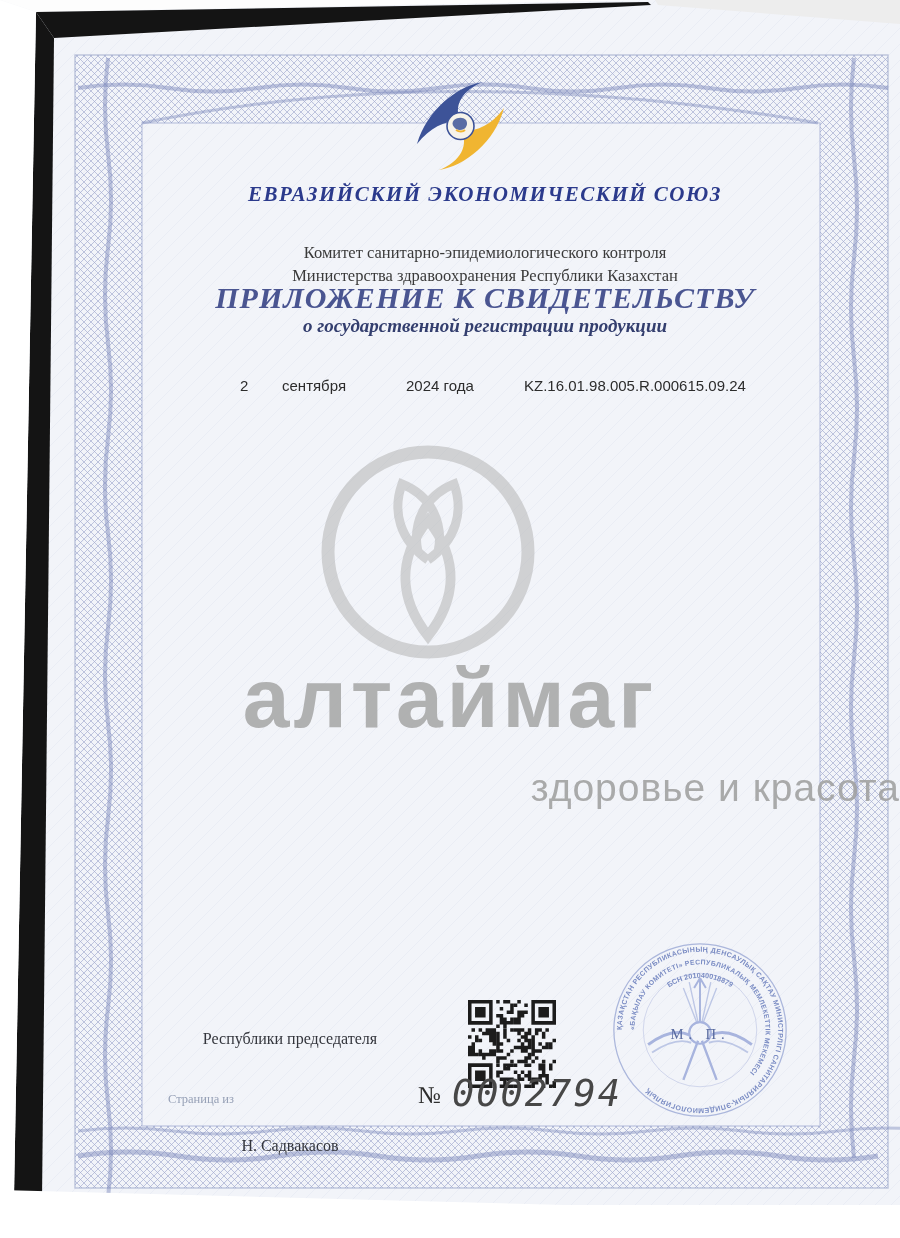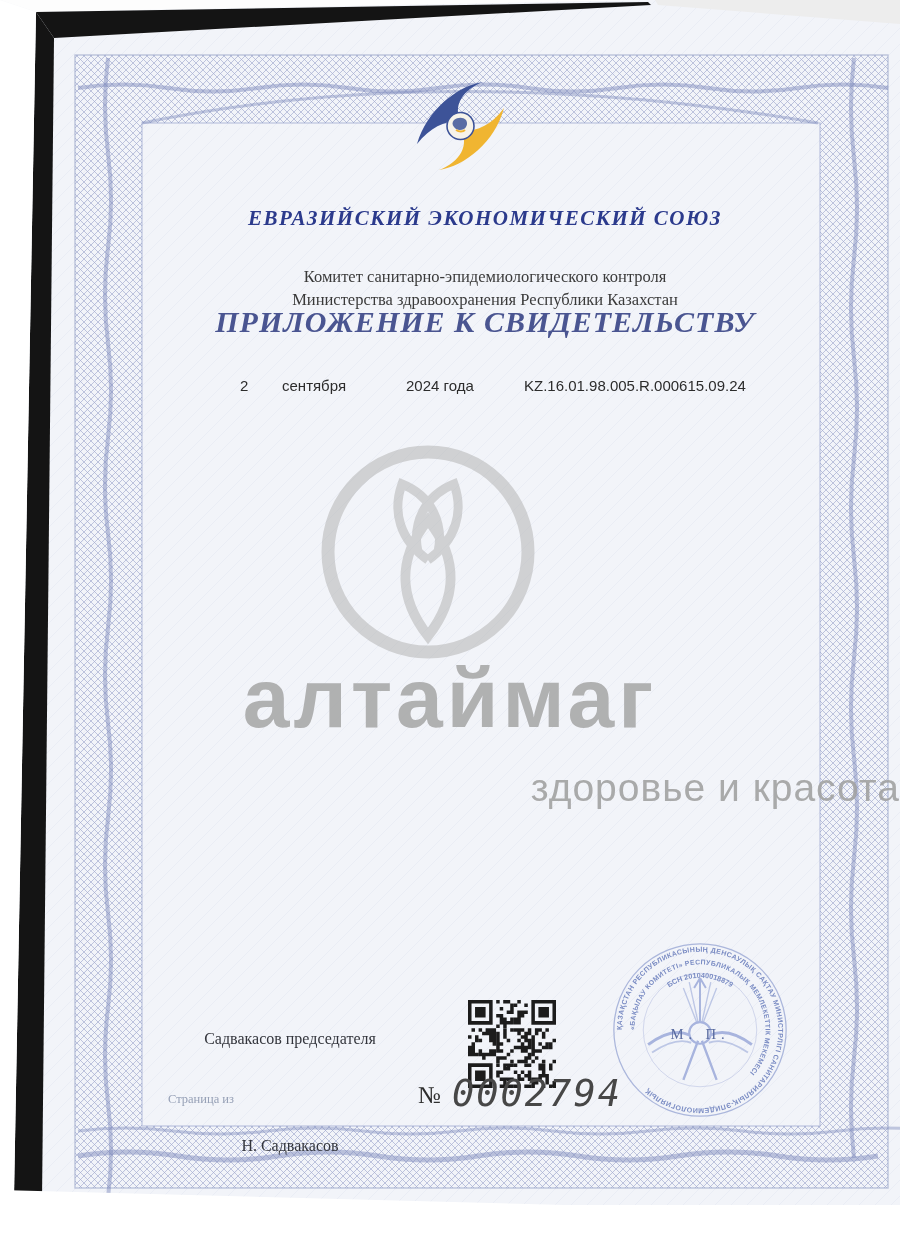--- a/index.html
+++ b/index.html
@@ -5,21 +5,21 @@
   html,body{margin:0;padding:0;}
   body{width:900px;height:1238px;position:relative;background:#ffffff;overflow:hidden;
        font-family:"Liberation Sans","DejaVu Sans",sans-serif;}
   .abs{position:absolute;}
   
   #page{position:absolute;left:0;top:0;width:900px;height:1205px;background:#f2f4f9;}
   #decor-svg,#scan-svg,#wm-svg{position:absolute;left:0;top:0;pointer-events:none;}
   #scan-svg{z-index:40;}
   
   #col{position:absolute;left:100px;top:0;width:770px;height:1205px;z-index:10;}
-  .ctr{width:100%;text-align:center;margin-top:24px;}
+  .ctr{width:100%;text-align:center;}
   .serif{font-family:"Liberation Serif","DejaVu Serif",serif;}
   #union-title{top:182px;font-size:21px;font-weight:bold;font-style:italic;
                color:#2b3a8c;letter-spacing:1.5px;}
   .committee{font-size:16.5px;color:#3a3a3a;}
   #committee1{top:243px;}
   #committee2{top:266px;}
   #doc-title{top:281px;font-size:30px;font-weight:bold;font-style:italic;color:#4a5591;letter-spacing:1px;}
   #doc-subtitle{top:315px;font-size:19px;font-weight:bold;font-style:italic;color:#333e6e;}
   #date-row{top:377px;height:22px;width:770px;font-size:15px;color:#2c2c2c;}
   #date-row span{position:absolute;white-space:nowrap;}
@@ -84,20 +84,21 @@
       <path d="M428,560 C400,540 392,512 402,484 C432,496 444,524 438,552" stroke-width="9"></path>
       <path d="M428,560 C456,540 464,512 454,484 C424,496 412,524 418,552" stroke-width="9"></path>
     </g>
   </svg>
 
   <div id="col">
     <div class="abs ctr serif" id="union-title">ЕВРАЗИЙСКИЙ ЭКОНОМИЧЕСКИЙ СОЮЗ</div>
     <div class="abs ctr serif committee" id="committee1">Комитет санитарно-эпидемиологического контроля</div>
     <div class="abs ctr serif committee" id="committee2">Министерства здравоохранения Республики Казахстан</div>
     <div class="abs ctr serif" id="doc-title">ПРИЛОЖЕНИЕ К СВИДЕТЕЛЬСТВУ</div>
+    <div class="abs ctr serif" id="doc-subtitle">о государственной регистрации продукции</div>
 
     <div class="abs" id="date-row">
       <span style="left:140px">2</span>
       <span style="left:182px">сентября</span>
       <span style="left:306px">2024 года</span>
       <span style="left:424px">KZ.16.01.98.005.R.000615.09.24</span>
     </div>
 
     <div class="abs" id="body-block">
 
@@ -115,21 +116,21 @@
         <div class="ln"></div>
         <div class="ln"></div>
         <div class="ln"></div>
         <div class="ln"></div>
       </div>
   </div>
 
   <div class="abs" id="brand">алтаймаг</div>
   <div class="abs" id="tagline">здоровье и красота</div>
 
-  <div class="abs sig serif" id="sig-pos">Садвакасов председателя</div>
+  <div class="abs sig serif" id="sig-pos">Республики председателя</div>
   <div class="abs sig serif" id="sig-name">Н. Садвакасов</div>
   <div class="abs serif" id="page-note">Страница из</div>
 
   <div class="abs" id="qr-box">
     <svg id="qr-svg" width="88" height="88" viewBox="0 0 88 88">
         <path d="M28.2,0.0h3.5v3.5h-3.5zM35.2,0.0h3.5v3.5h-3.5zM38.7,0.0h3.5v3.5h-3.5zM49.3,0.0h3.5v3.5h-3.5zM42.2,3.5h3.5v3.5h-3.5zM45.8,3.5h3.5v3.5h-3.5zM56.3,3.5h3.5v3.5h-3.5zM31.7,7.0h3.5v3.5h-3.5zM42.2,7.0h3.5v3.5h-3.5zM38.7,10.6h3.5v3.5h-3.5zM42.2,10.6h3.5v3.5h-3.5zM49.3,10.6h3.5v3.5h-3.5zM52.8,10.6h3.5v3.5h-3.5zM56.3,10.6h3.5v3.5h-3.5zM28.2,14.1h3.5v3.5h-3.5zM31.7,14.1h3.5v3.5h-3.5zM49.3,14.1h3.5v3.5h-3.5zM52.8,14.1h3.5v3.5h-3.5zM31.7,17.6h3.5v3.5h-3.5zM35.2,17.6h3.5v3.5h-3.5zM42.2,17.6h3.5v3.5h-3.5zM45.8,17.6h3.5v3.5h-3.5zM49.3,17.6h3.5v3.5h-3.5zM31.7,21.1h3.5v3.5h-3.5zM35.2,21.1h3.5v3.5h-3.5zM38.7,21.1h3.5v3.5h-3.5zM42.2,21.1h3.5v3.5h-3.5zM45.8,21.1h3.5v3.5h-3.5zM49.3,21.1h3.5v3.5h-3.5zM28.2,24.6h3.5v3.5h-3.5zM35.2,24.6h3.5v3.5h-3.5zM3.5,28.2h3.5v3.5h-3.5zM10.6,28.2h3.5v3.5h-3.5zM17.6,28.2h3.5v3.5h-3.5zM21.1,28.2h3.5v3.5h-3.5zM24.6,28.2h3.5v3.5h-3.5zM35.2,28.2h3.5v3.5h-3.5zM42.2,28.2h3.5v3.5h-3.5zM45.8,28.2h3.5v3.5h-3.5zM49.3,28.2h3.5v3.5h-3.5zM52.8,28.2h3.5v3.5h-3.5zM59.8,28.2h3.5v3.5h-3.5zM66.9,28.2h3.5v3.5h-3.5zM70.4,28.2h3.5v3.5h-3.5zM77.4,28.2h3.5v3.5h-3.5zM14.1,31.7h3.5v3.5h-3.5zM17.6,31.7h3.5v3.5h-3.5zM21.1,31.7h3.5v3.5h-3.5zM24.6,31.7h3.5v3.5h-3.5zM28.2,31.7h3.5v3.5h-3.5zM35.2,31.7h3.5v3.5h-3.5zM49.3,31.7h3.5v3.5h-3.5zM56.3,31.7h3.5v3.5h-3.5zM59.8,31.7h3.5v3.5h-3.5zM66.9,31.7h3.5v3.5h-3.5zM73.9,31.7h3.5v3.5h-3.5zM0.0,35.2h3.5v3.5h-3.5zM7.0,35.2h3.5v3.5h-3.5zM21.1,35.2h3.5v3.5h-3.5zM24.6,35.2h3.5v3.5h-3.5zM28.2,35.2h3.5v3.5h-3.5zM35.2,35.2h3.5v3.5h-3.5zM52.8,35.2h3.5v3.5h-3.5zM56.3,35.2h3.5v3.5h-3.5zM63.4,35.2h3.5v3.5h-3.5zM73.9,35.2h3.5v3.5h-3.5zM7.0,38.7h3.5v3.5h-3.5zM10.6,38.7h3.5v3.5h-3.5zM21.1,38.7h3.5v3.5h-3.5zM24.6,38.7h3.5v3.5h-3.5zM28.2,38.7h3.5v3.5h-3.5zM38.7,38.7h3.5v3.5h-3.5zM49.3,38.7h3.5v3.5h-3.5zM56.3,38.7h3.5v3.5h-3.5zM59.8,38.7h3.5v3.5h-3.5zM63.4,38.7h3.5v3.5h-3.5zM84.5,38.7h3.5v3.5h-3.5zM3.5,42.2h3.5v3.5h-3.5zM24.6,42.2h3.5v3.5h-3.5zM28.2,42.2h3.5v3.5h-3.5zM31.7,42.2h3.5v3.5h-3.5zM52.8,42.2h3.5v3.5h-3.5zM59.8,42.2h3.5v3.5h-3.5zM63.4,42.2h3.5v3.5h-3.5zM70.4,42.2h3.5v3.5h-3.5zM77.4,42.2h3.5v3.5h-3.5zM81.0,42.2h3.5v3.5h-3.5zM0.0,45.8h3.5v3.5h-3.5zM3.5,45.8h3.5v3.5h-3.5zM28.2,45.8h3.5v3.5h-3.5zM45.8,45.8h3.5v3.5h-3.5zM49.3,45.8h3.5v3.5h-3.5zM52.8,45.8h3.5v3.5h-3.5zM56.3,45.8h3.5v3.5h-3.5zM59.8,45.8h3.5v3.5h-3.5zM63.4,45.8h3.5v3.5h-3.5zM73.9,45.8h3.5v3.5h-3.5zM77.4,45.8h3.5v3.5h-3.5zM81.0,45.8h3.5v3.5h-3.5zM0.0,49.3h3.5v3.5h-3.5zM3.5,49.3h3.5v3.5h-3.5zM10.6,49.3h3.5v3.5h-3.5zM21.1,49.3h3.5v3.5h-3.5zM24.6,49.3h3.5v3.5h-3.5zM28.2,49.3h3.5v3.5h-3.5zM31.7,49.3h3.5v3.5h-3.5zM42.2,49.3h3.5v3.5h-3.5zM52.8,49.3h3.5v3.5h-3.5zM56.3,49.3h3.5v3.5h-3.5zM63.4,49.3h3.5v3.5h-3.5zM66.9,49.3h3.5v3.5h-3.5zM70.4,49.3h3.5v3.5h-3.5zM0.0,52.8h3.5v3.5h-3.5zM3.5,52.8h3.5v3.5h-3.5zM7.0,52.8h3.5v3.5h-3.5zM10.6,52.8h3.5v3.5h-3.5zM14.1,52.8h3.5v3.5h-3.5zM17.6,52.8h3.5v3.5h-3.5zM21.1,52.8h3.5v3.5h-3.5zM24.6,52.8h3.5v3.5h-3.5zM38.7,52.8h3.5v3.5h-3.5zM59.8,52.8h3.5v3.5h-3.5zM63.4,52.8h3.5v3.5h-3.5zM14.1,56.3h3.5v3.5h-3.5zM28.2,56.3h3.5v3.5h-3.5zM31.7,56.3h3.5v3.5h-3.5zM35.2,56.3h3.5v3.5h-3.5zM56.3,56.3h3.5v3.5h-3.5zM59.8,56.3h3.5v3.5h-3.5zM66.9,56.3h3.5v3.5h-3.5zM28.2,59.8h3.5v3.5h-3.5zM42.2,59.8h3.5v3.5h-3.5zM49.3,59.8h3.5v3.5h-3.5zM52.8,59.8h3.5v3.5h-3.5zM56.3,59.8h3.5v3.5h-3.5zM63.4,59.8h3.5v3.5h-3.5zM73.9,59.8h3.5v3.5h-3.5zM84.5,59.8h3.5v3.5h-3.5zM28.2,63.4h3.5v3.5h-3.5zM35.2,63.4h3.5v3.5h-3.5zM38.7,63.4h3.5v3.5h-3.5zM42.2,63.4h3.5v3.5h-3.5zM45.8,63.4h3.5v3.5h-3.5zM56.3,63.4h3.5v3.5h-3.5zM59.8,63.4h3.5v3.5h-3.5zM70.4,63.4h3.5v3.5h-3.5zM73.9,63.4h3.5v3.5h-3.5zM81.0,63.4h3.5v3.5h-3.5zM35.2,66.9h3.5v3.5h-3.5zM38.7,66.9h3.5v3.5h-3.5zM70.4,66.9h3.5v3.5h-3.5zM73.9,66.9h3.5v3.5h-3.5zM81.0,66.9h3.5v3.5h-3.5zM28.2,70.4h3.5v3.5h-3.5zM31.7,70.4h3.5v3.5h-3.5zM45.8,70.4h3.5v3.5h-3.5zM52.8,70.4h3.5v3.5h-3.5zM59.8,70.4h3.5v3.5h-3.5zM73.9,70.4h3.5v3.5h-3.5zM28.2,73.9h3.5v3.5h-3.5zM49.3,73.9h3.5v3.5h-3.5zM56.3,73.9h3.5v3.5h-3.5zM59.8,73.9h3.5v3.5h-3.5zM70.4,73.9h3.5v3.5h-3.5zM73.9,73.9h3.5v3.5h-3.5zM77.4,73.9h3.5v3.5h-3.5zM31.7,77.4h3.5v3.5h-3.5zM35.2,77.4h3.5v3.5h-3.5zM38.7,77.4h3.5v3.5h-3.5zM42.2,77.4h3.5v3.5h-3.5zM49.3,77.4h3.5v3.5h-3.5zM52.8,77.4h3.5v3.5h-3.5zM59.8,77.4h3.5v3.5h-3.5zM63.4,77.4h3.5v3.5h-3.5zM66.9,77.4h3.5v3.5h-3.5zM70.4,77.4h3.5v3.5h-3.5zM77.4,77.4h3.5v3.5h-3.5zM35.2,81.0h3.5v3.5h-3.5zM63.4,81.0h3.5v3.5h-3.5zM66.9,81.0h3.5v3.5h-3.5zM77.4,81.0h3.5v3.5h-3.5zM84.5,81.0h3.5v3.5h-3.5zM31.7,84.5h3.5v3.5h-3.5zM35.2,84.5h3.5v3.5h-3.5zM38.7,84.5h3.5v3.5h-3.5zM42.2,84.5h3.5v3.5h-3.5zM45.8,84.5h3.5v3.5h-3.5zM49.3,84.5h3.5v3.5h-3.5zM56.3,84.5h3.5v3.5h-3.5zM59.8,84.5h3.5v3.5h-3.5zM63.4,84.5h3.5v3.5h-3.5zM73.9,84.5h3.5v3.5h-3.5zM81.0,84.5h3.5v3.5h-3.5zM84.5,84.5h3.5v3.5h-3.5zM0,0h24.64v24.64h-24.64z M3.52,3.52v17.6h17.6v-17.6z M7.04,7.04h10.56v10.56h-10.56zM63.36,0h24.64v24.64h-24.64z M66.88,3.52v17.6h17.6v-17.6z M70.4,7.04h10.56v10.56h-10.56zM0,63.36h24.64v24.64h-24.64z M3.52,66.88v17.6h17.6v-17.6z M7.04,70.4h10.56v10.56h-10.56z" fill="#1c1c1c" fill-rule="evenodd"></path>
       </svg>
   </div>
 
   <div class="abs serif" id="serial-sym">№</div>

